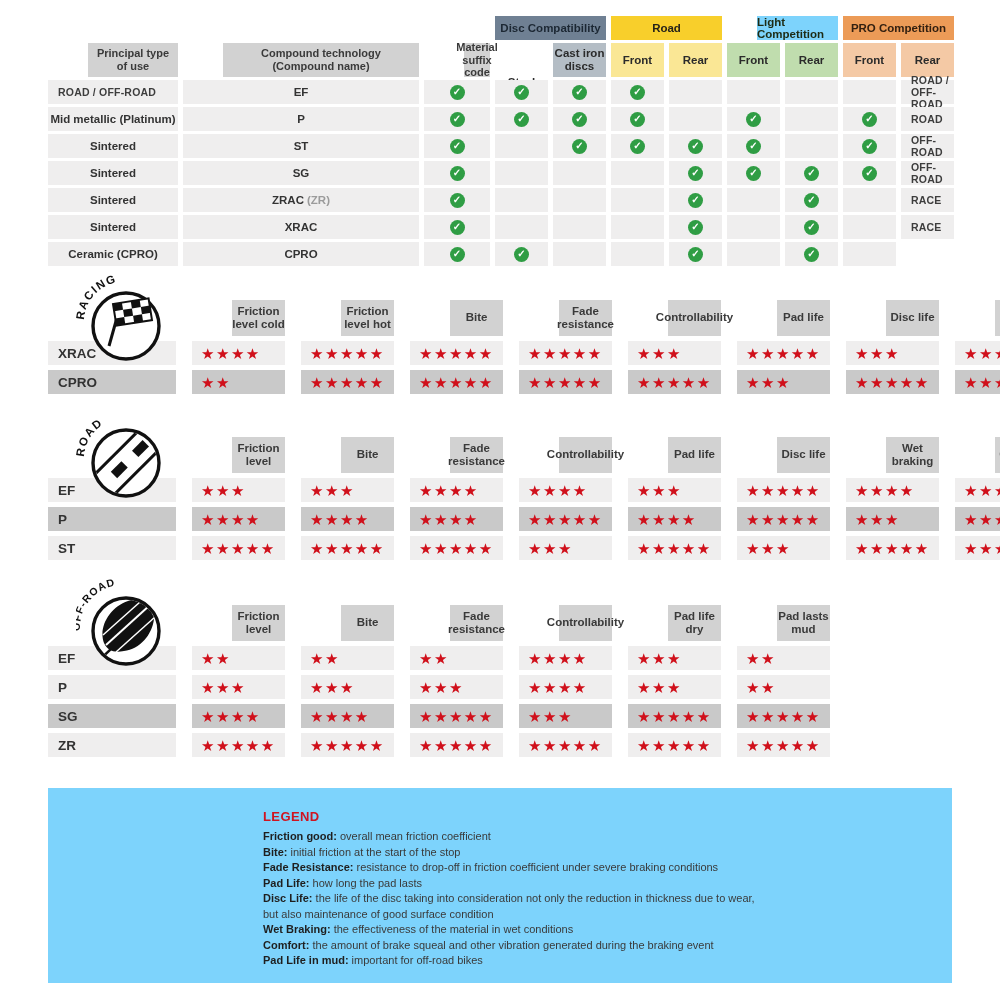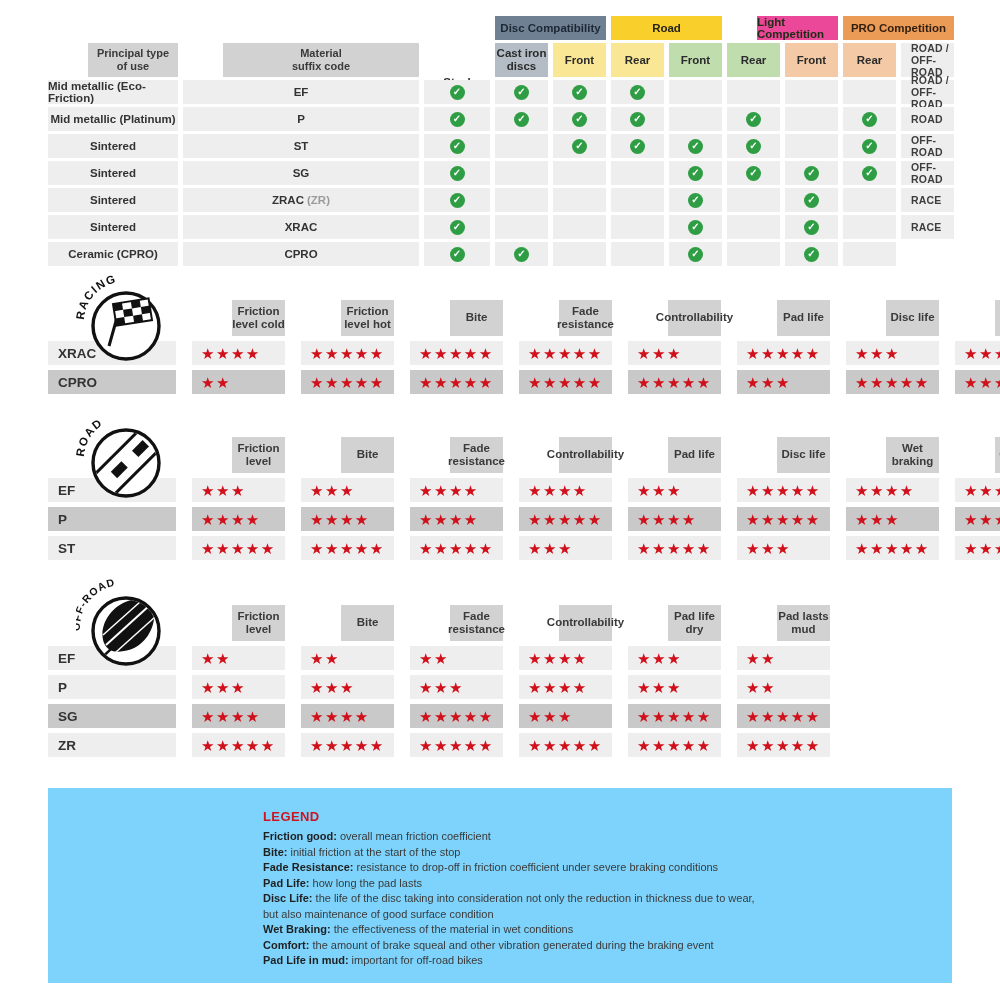--- a/index.html
+++ b/index.html
@@ -52,34 +52,34 @@
 </style>
 </head>
 <body>
 
 <div class="page">
 
   <div class="compat-grid" id="compat">
       <div class="spacer" style="grid-column: 1 / span 3;"></div>
       <div class="ghead" style="background: rgb(111, 128, 147); color: rgb(28, 39, 51); grid-column: span 2;">Disc Compatibility</div>
       <div class="ghead" style="background: rgb(248, 207, 43); color: rgb(38, 35, 25); grid-column: span 2;">Road</div>
-      <div class="ghead" style="background: #ec4899; color: rgb(29, 43, 20); grid-column: span 2; margin-left: 30px;">Light Competition</div>
+      <div class="ghead" style="background: #7dd3fc; color: rgb(29, 43, 20); grid-column: span 2; margin-left: 30px;">Light Competition</div>
       <div class="ghead" style="background: rgb(236, 155, 87); color: rgb(51, 32, 16); grid-column: span 2;">PRO Competition</div>
       <div class="chead">Principal type<br>of use</div>
+      <div class="chead">Compound technology<br>(Compound name)</div>
       <div class="chead">Material<br>suffix code</div>
       <div class="shead" style="background: #a3a3a3; margin-top: 46px;">Steel<br>discs</div>
       <div class="shead" style="background: rgb(180, 189, 197);">Cast iron<br>discs</div>
       <div class="shead" style="background: rgb(250, 231, 149);">Front</div>
       <div class="shead" style="background: rgb(250, 231, 149);">Rear</div>
       <div class="shead" style="background: rgb(192, 221, 174);">Front</div>
       <div class="shead" style="background: rgb(192, 221, 174);">Rear</div>
       <div class="shead" style="background: rgb(244, 201, 165);">Front</div>
       <div class="shead" style="background: rgb(244, 201, 165);">Rear</div>
       <div class="use-cell">ROAD / OFF-ROAD</div>
-      <div class="compound-cell">Mid metallic (Eco-Friction)</div>
       <div class="code-cell">EF</div>
       <div class="check-cell">
         <span class="check">✓</span>
       </div>
       <div class="check-cell">
         <span class="check">✓</span>
       </div>
       <div class="check-cell">
         <span class="check">✓</span>
       </div>

